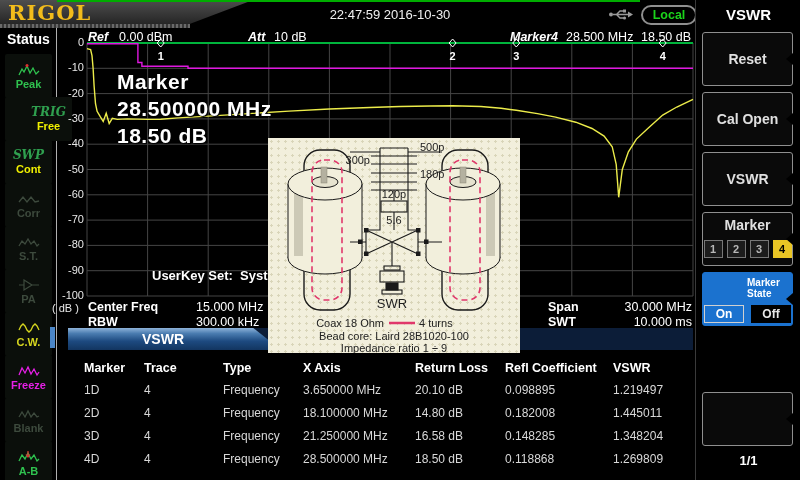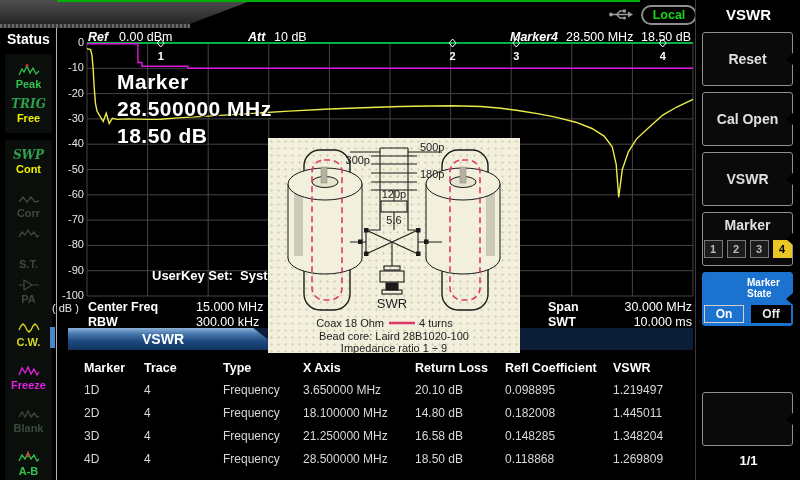--- a/index.html
+++ b/index.html
@@ -120,20 +120,22 @@
       <text x="452.62000000000006" y="60" fill="#fff" font-size="11" font-weight="bold" text-anchor="middle">2</text>
       <path d="M516.25,39 L519.75,43 L516.25,47 L512.75,43 Z" fill="none" stroke="#fff" stroke-width="1"></path>
       <text x="516.25" y="60" fill="#fff" font-size="11" font-weight="bold" text-anchor="middle">3</text>
       <path d="M662.6999999999999,39 L666.1999999999999,43 L662.6999999999999,47 L659.1999999999999,43 Z" fill="none" stroke="#fff" stroke-width="1"></path>
       <text x="662.6999999999999" y="60" fill="#fff" font-size="11" font-weight="bold" text-anchor="middle">4</text>
     </svg>
 
   <div class="topbar">
     <div class="logo-block"></div>
     <div class="logo-strip"></div>
+    <div class="logo-text">RIGOL</div>
+    <div class="clock">22:47:59 2016-10-30</div>
     <svg class="abs" style="left:608px;top:8px;" width="26" height="13" viewBox="0 0 26 13">
       <circle cx="3" cy="6.5" r="2" fill="#9a9a9a"></circle>
       <path d="M5,6.5 H20 M8.5,6.5 L12,3 H15.5 M8.5,6.5 L12,10 H15.5" stroke="#9a9a9a" stroke-width="1.4" fill="none"></path>
       <rect x="15" y="1.5" width="3" height="3" fill="#9a9a9a"></rect>
       <circle cx="16.5" cy="10" r="1.6" fill="#9a9a9a"></circle>
       <path d="M20,3.5 L25,6.5 L20,9.5 Z" fill="#9a9a9a"></path>
     </svg>
     <div class="local-badge">Local</div>
   </div>
   <div class="topline"></div>
@@ -141,35 +143,35 @@
   <div class="status">
     <div class="status-title">Status</div>
     <div id="status-items">
         <div class="tile" style="top: 26px;">
           <svg width="24" height="14" viewBox="0 0 22 14">
             <polyline points="1,12 4,6 6,9 9,3 12,10 15,5 18,11 21,8" fill="none" stroke="#2fc24f" stroke-width="1.3"></polyline>
             <circle cx="9" cy="2.5" r="1.5" fill="#e03030"></circle>
           </svg>
           <div class="tile-label" style="color: rgb(47, 194, 79);">Peak</div>
         </div>
-        <div class="tile" style="top: 61px;">
+        <div class="tile" style="top: 69px; padding-left: 20px;">
           <div class="tile-top" style="color: rgb(47, 160, 79);">TRIG</div>
           <div class="tile-label" style="color: rgb(240, 240, 0);">Free</div>
         </div>
         <div class="tile" style="top: 112px;">
           <div class="tile-top" style="color: rgb(47, 160, 79);">SWP</div>
           <div class="tile-label" style="color: rgb(240, 240, 0);">Cont</div>
         </div>
         <div class="tile" style="top: 155px;">
           <svg width="24" height="14" viewBox="0 0 22 14">
             <polyline points="1,10 5,5 9,10 13,5 17,10 21,9" fill="none" stroke="#3d4a3d" stroke-width="1.3"></polyline>
           </svg>
           <div class="tile-label" style="color: rgb(61, 74, 61);">Corr</div>
         </div>
-        <div class="tile" style="top: 198px; justify-content: space-between;">
+        <div class="tile" style="top: 198px;">
           <svg width="24" height="14" viewBox="0 0 22 14">
             <polyline points="1,11 4,6 7,9 10,4 13,9 16,6 19,11 21,9" fill="none" stroke="#3d4a3d" stroke-width="1.3"></polyline>
           </svg>
           <div class="tile-label" style="color: rgb(61, 74, 61);">S.T.</div>
         </div>
         <div class="tile" style="top: 241px;">
           <svg width="24" height="14" viewBox="0 0 22 14">
             <path d="M1,7 L6,7 M6,2 L14,7 L6,12 Z M14,7 L21,7" fill="none" stroke="#3d4a3d" stroke-width="1.2"></path>
           </svg>
           <div class="tile-label" style="color: rgb(61, 74, 61);">PA</div>

